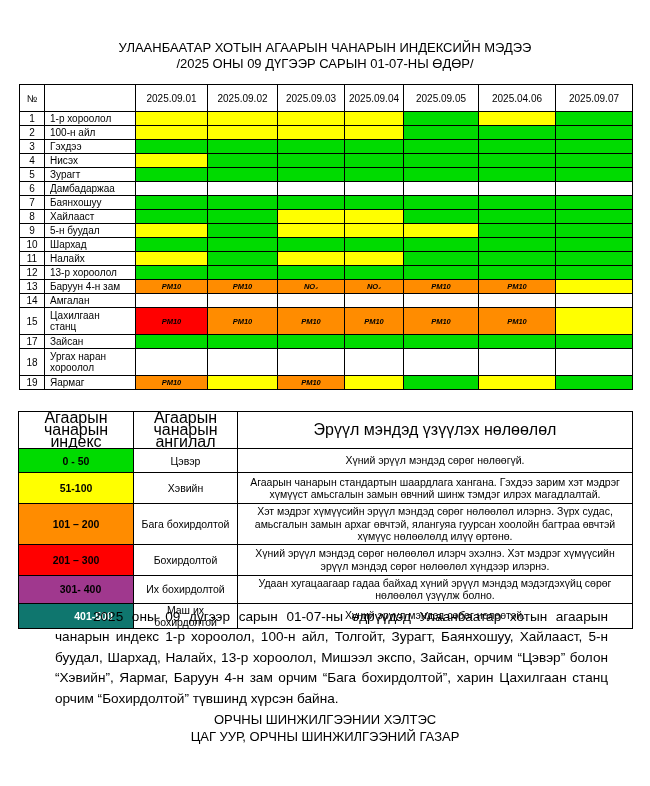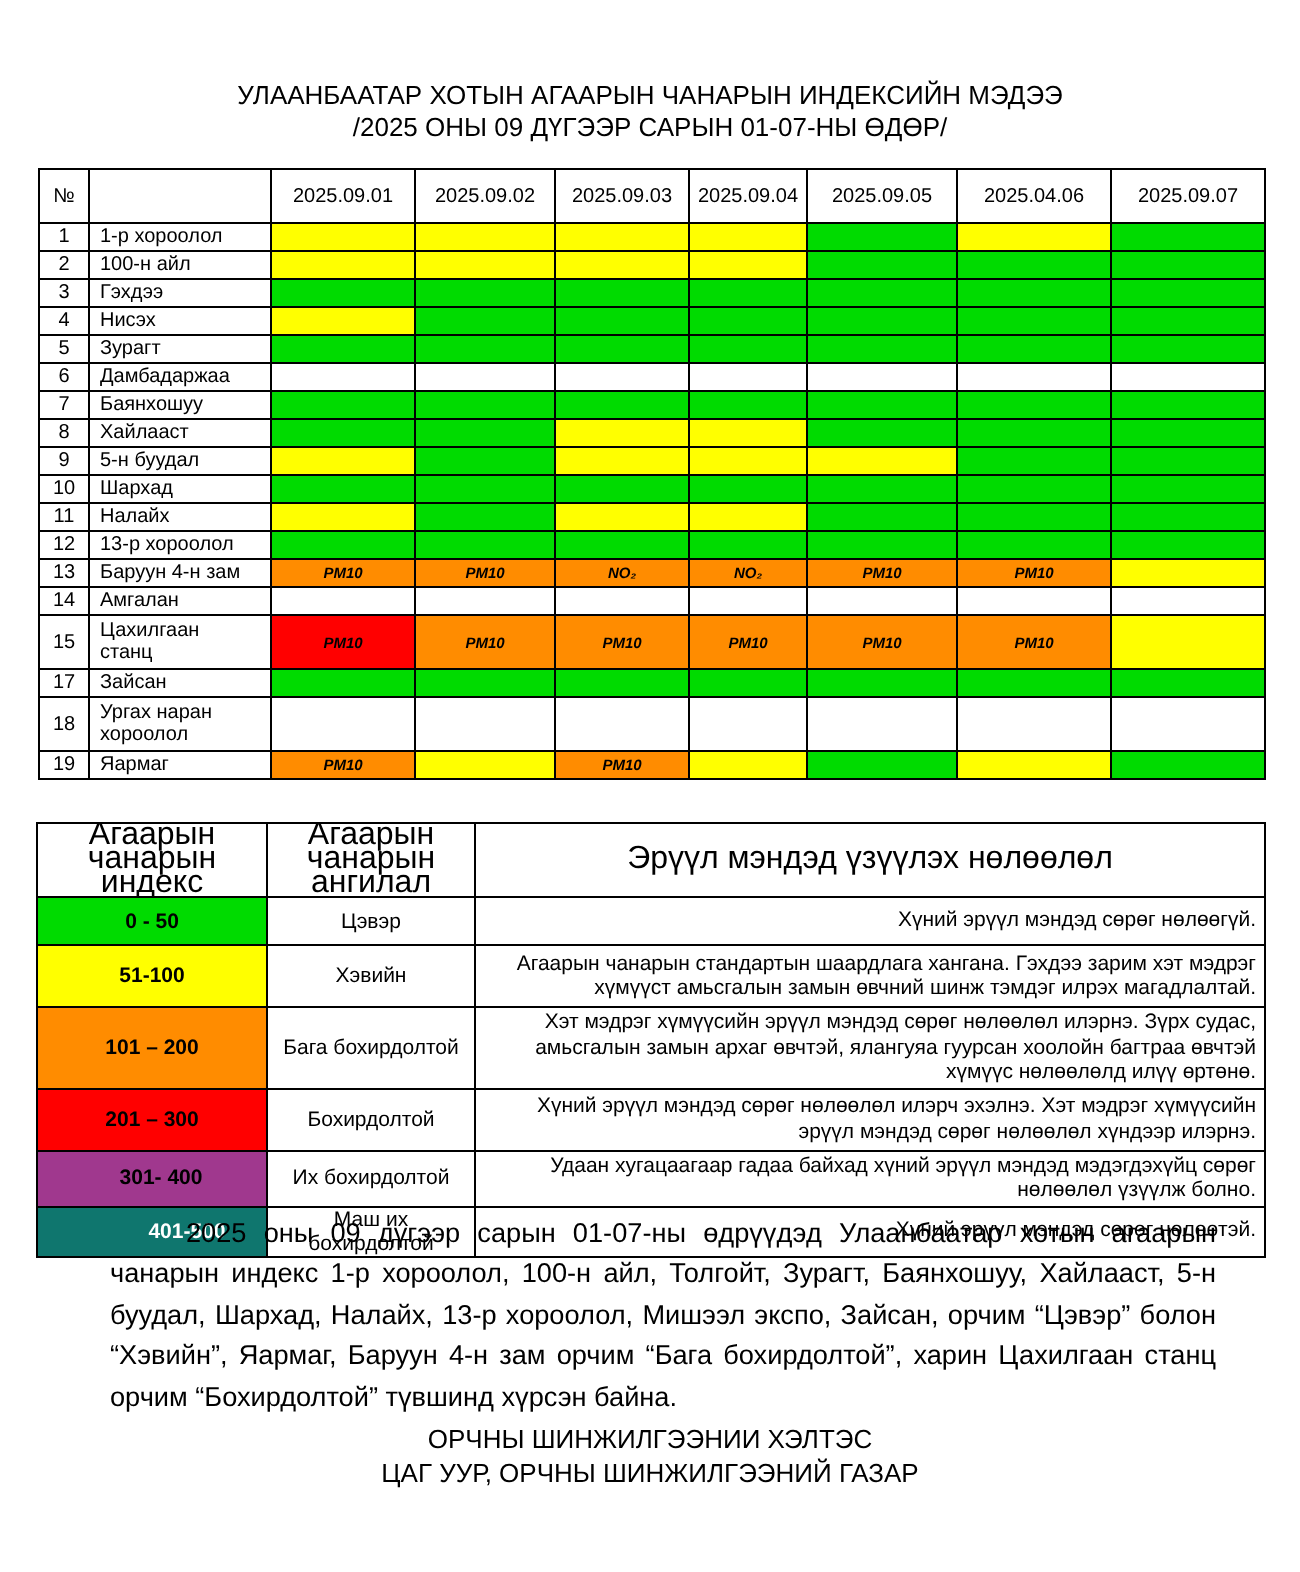--- a/index.html
+++ b/index.html
@@ -24,21 +24,21 @@
   .num-cell{text-align:center;font-size:10px;line-height:11px;}
   .name-cell{font-size:10px;line-height:11px;padding:0 0 0 5px !important;white-space:pre-line;}
   .aqi-cell{text-align:center;font-size:7.5px;font-style:italic;font-weight:bold;line-height:11px;}
 
   
   .legend-table{position:absolute;top:411px;left:18px;width:614px;}
   .legend-table th{font-weight:normal;font-size:16px;height:26px;text-align:center;padding:0 2px;line-height:12px;}
   .legend-table td{font-size:10.5px;padding:0 3px;}
   .legend-range{text-align:center;font-weight:bold;}
   .legend-cat{text-align:center;}
-  .legend-effect{font-size:10px;line-height:12.5px;text-align:right;padding:1px 4px !important;}
+  .legend-effect{font-size:10px;line-height:12.5px;text-align:center;padding:1px 4px !important;}
   tr.lg-1 td{height:21px;}
   tr.lg-2 td{height:28px;}
   tr.lg-3 td{height:16px;}
 
   
   .summary{position:absolute;top:593px;left:55px;width:553px;
            font-size:13.6px;line-height:20.5px;text-align:justify;text-indent:38px;}
 
   
   .footer{position:absolute;top:712px;left:0;width:650px;text-align:center;

